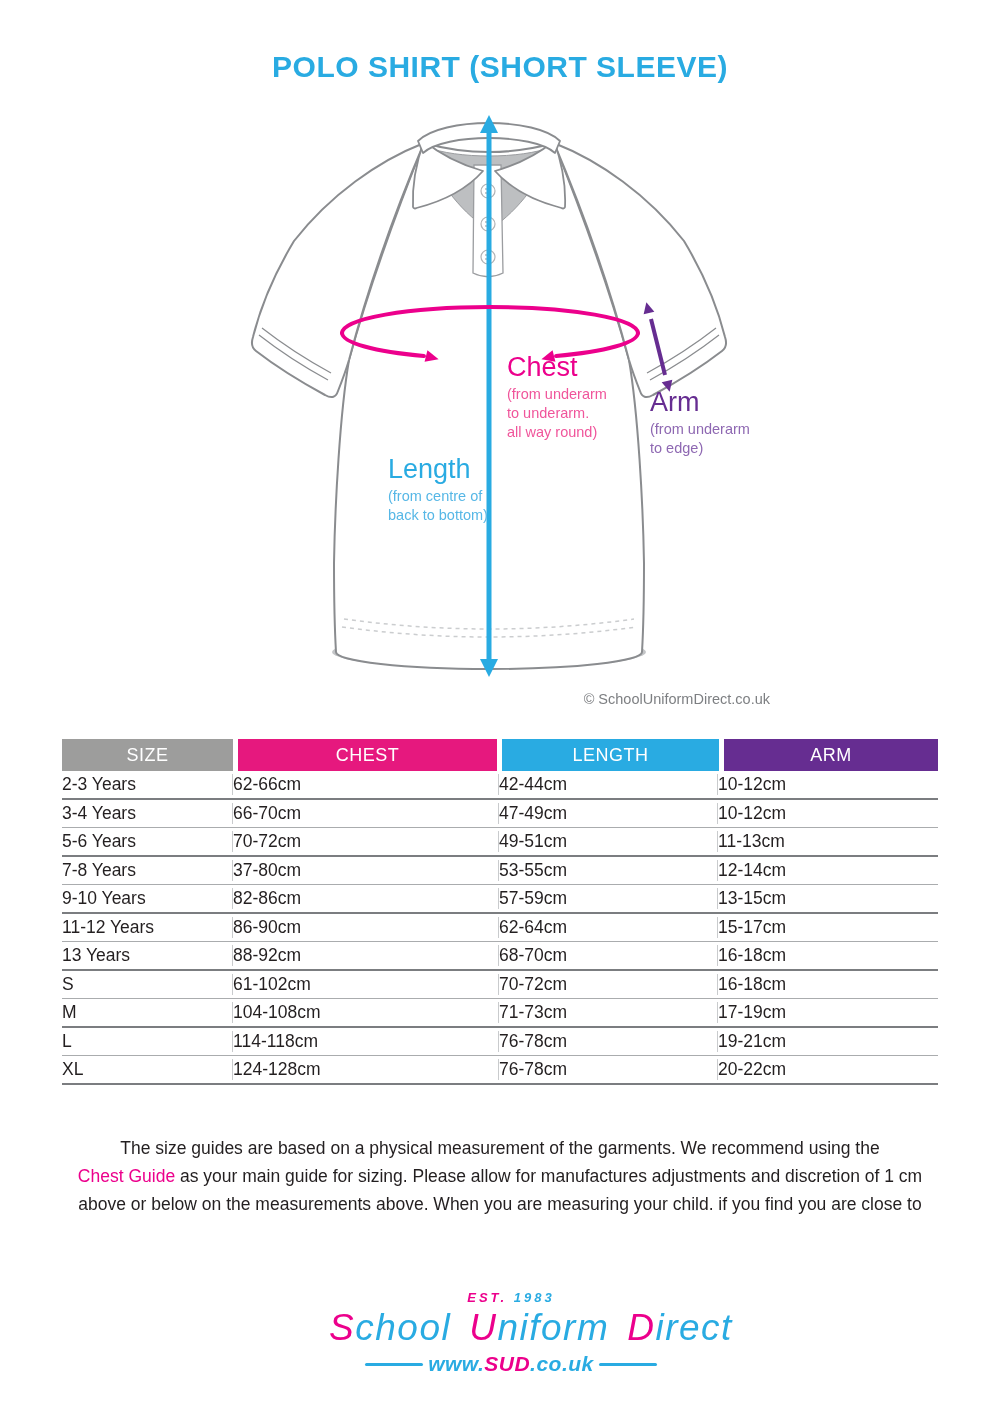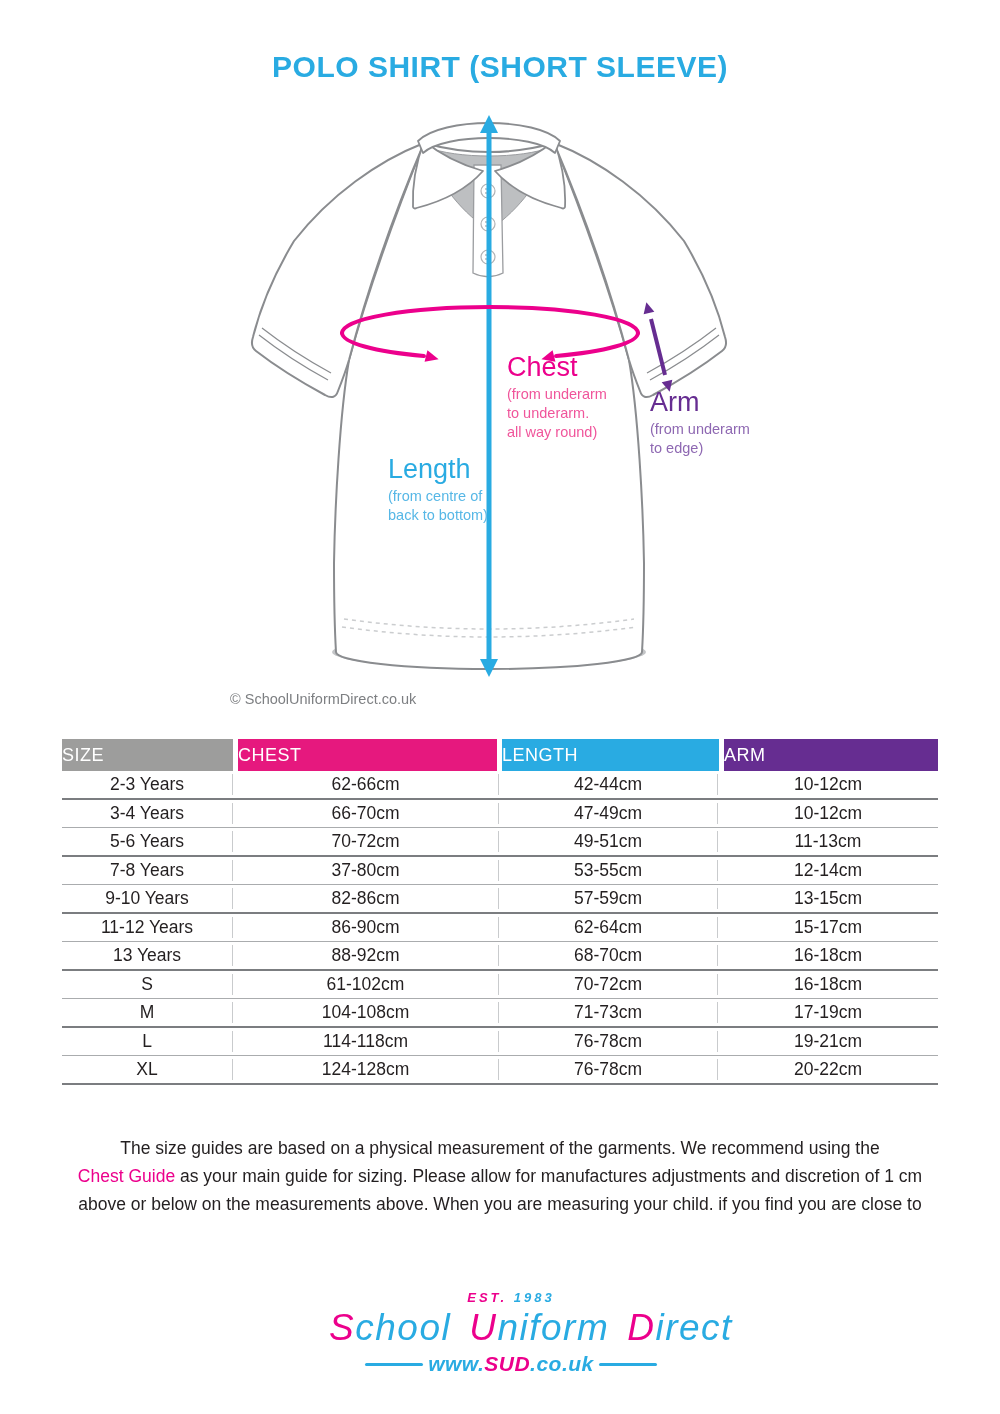--- a/index.html
+++ b/index.html
@@ -26,37 +26,37 @@
   .diag-label .big{font-size:27px;}
   .diag-label .sub{font-size:14.5px;line-height:19px;margin-top:4px;}
   .lbl-chest{left:277px;top:250px;color:#EC008C;}
   .lbl-chest .sub{color:#F0559B;}
   .lbl-arm{left:420px;top:285px;color:#662D91;}
   .lbl-arm .sub{color:#8E68B2;}
   .lbl-length{left:158px;top:352px;color:#29ABE2;}
   .lbl-length .sub{color:#56B7E6;}
   .diag-caption{
     position:absolute;left:0;top:588px;width:100%;
-    text-align:left;font-size:14.5px;color:#7d7f82;
+    text-align:right;font-size:14.5px;color:#7d7f82;
   }
   
   .size-table{position:absolute;left:62px;top:739px;width:876px;}
   .thead{display:flex;}
   .th{
-    height:32px;line-height:32px;
+    height:32px;line-height:32px;text-align:center;
     color:#ffffff;font-size:18px;letter-spacing:.5px;
   }
   .th-size  {width:171px;background:#9D9D9C;margin-right:5px;}
   .th-chest {width:259px;background:#E6187E;margin-right:5px;}
   .th-length{width:217px;background:#29ABE2;margin-right:5px;}
   .th-arm   {width:214px;background:#662D91;}
   .trow{display:flex;height:28.5px;align-items:center;font-size:17.5px;box-sizing:border-box;}
   .trow:nth-child(odd) {border-bottom:2px solid #7b7d80;}
   .trow:nth-child(even){border-bottom:1px solid #aaacae;}
-  .td{box-sizing:border-box;text-align:center;}
+  .td{box-sizing:border-box;}
   .td-0{width:171px;border-right:1px solid #c9cbcd;}
   .td-1{width:266px;border-right:1px solid #c9cbcd;}
   .td-2{width:219px;border-right:1px solid #c9cbcd;}
   .td-3{width:220px;}
   
   .note{
     position:absolute;top:1134px;left:0;width:1000px;
     text-align:center;font-size:17.5px;line-height:28px;color:#231f20;
   }
   .note .pink{color:#EC008C;}

